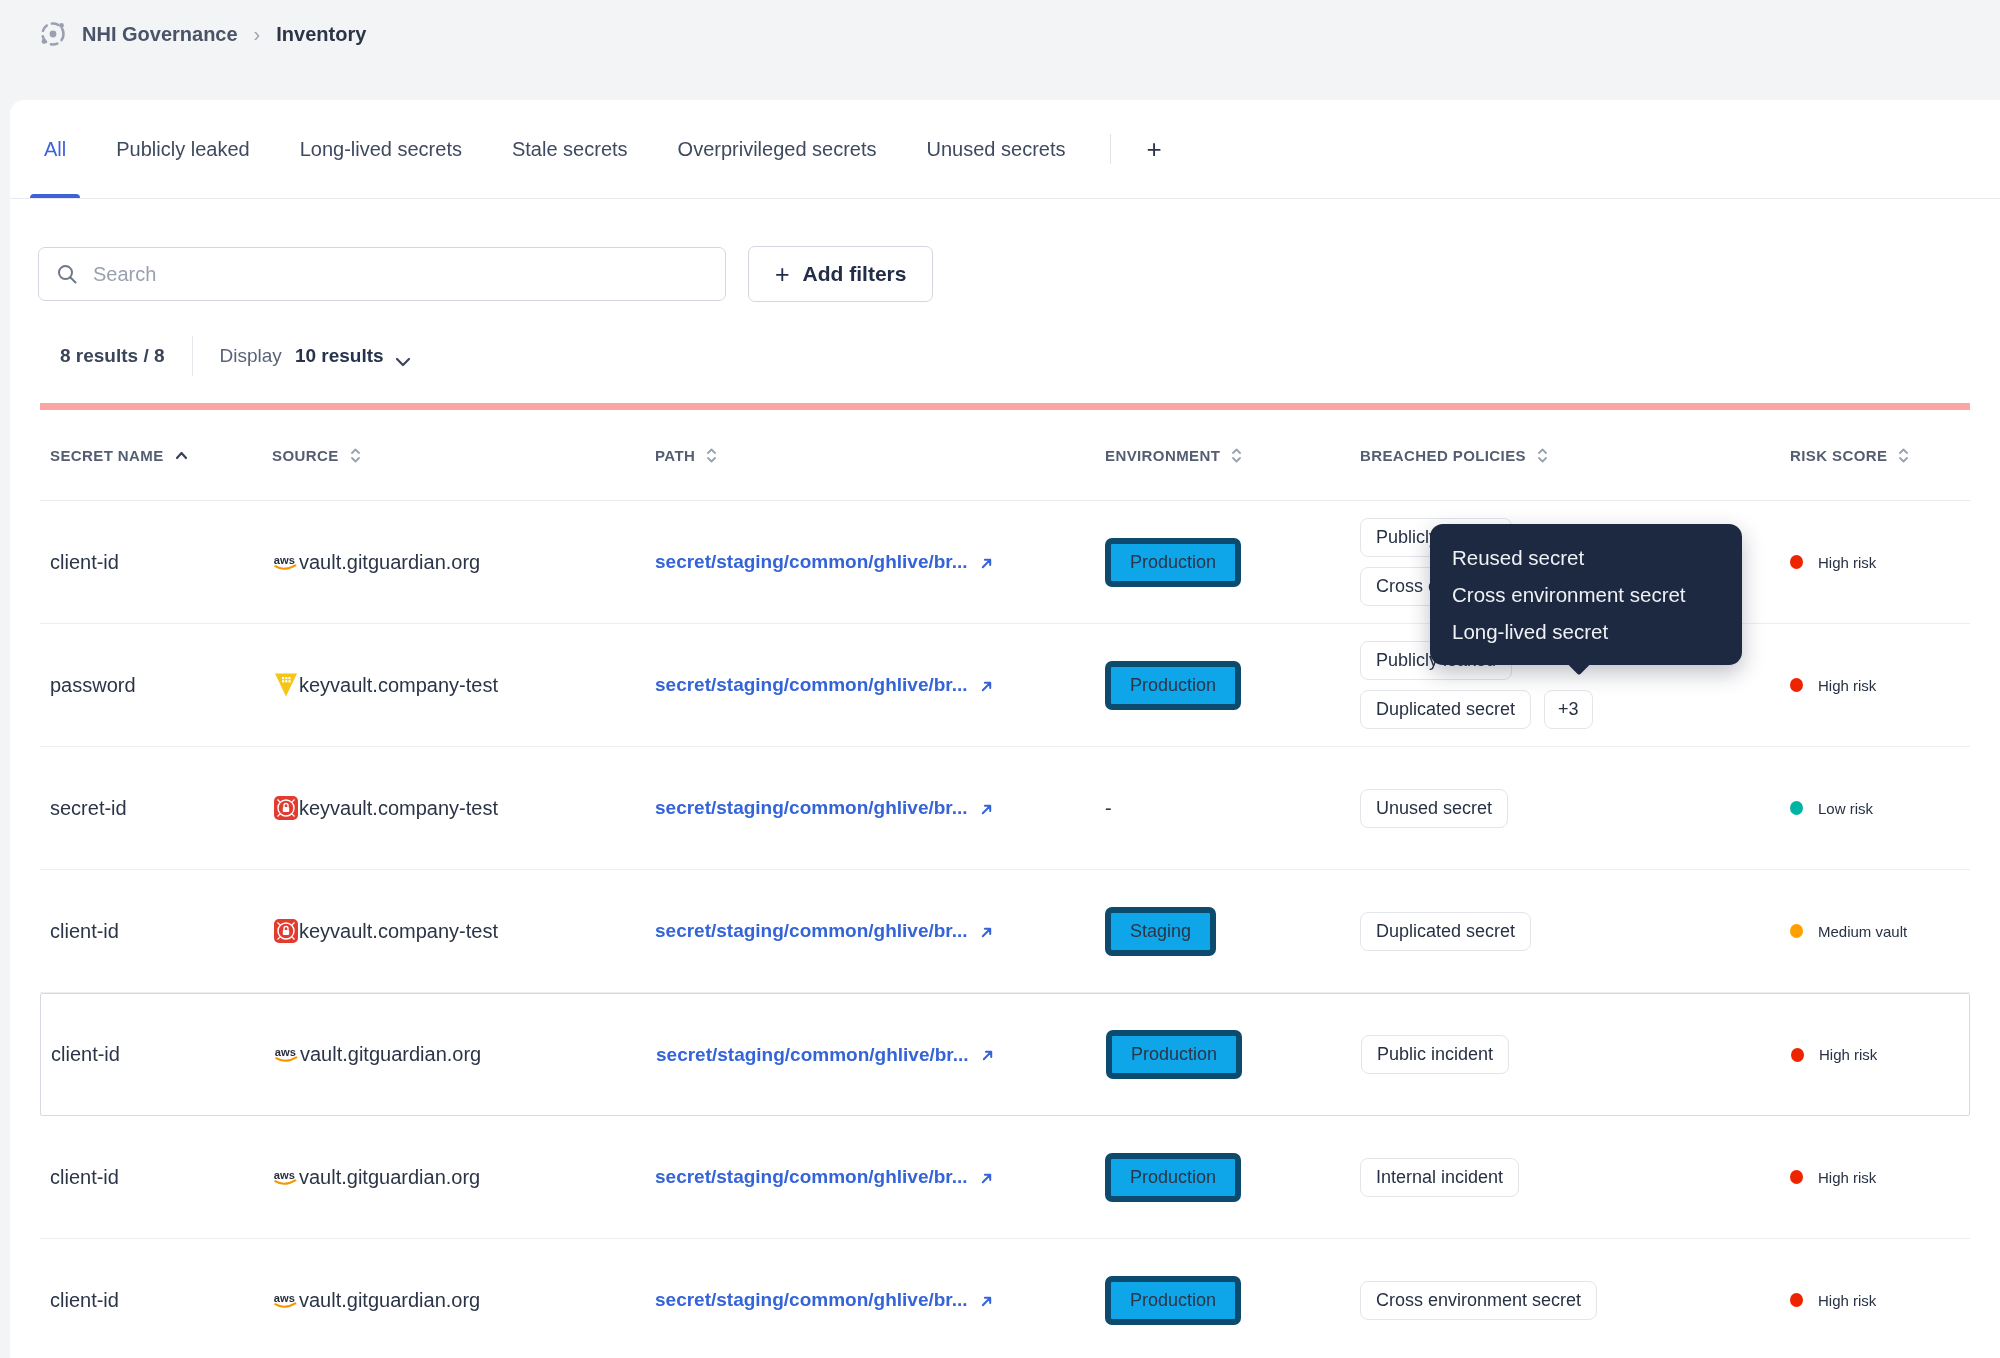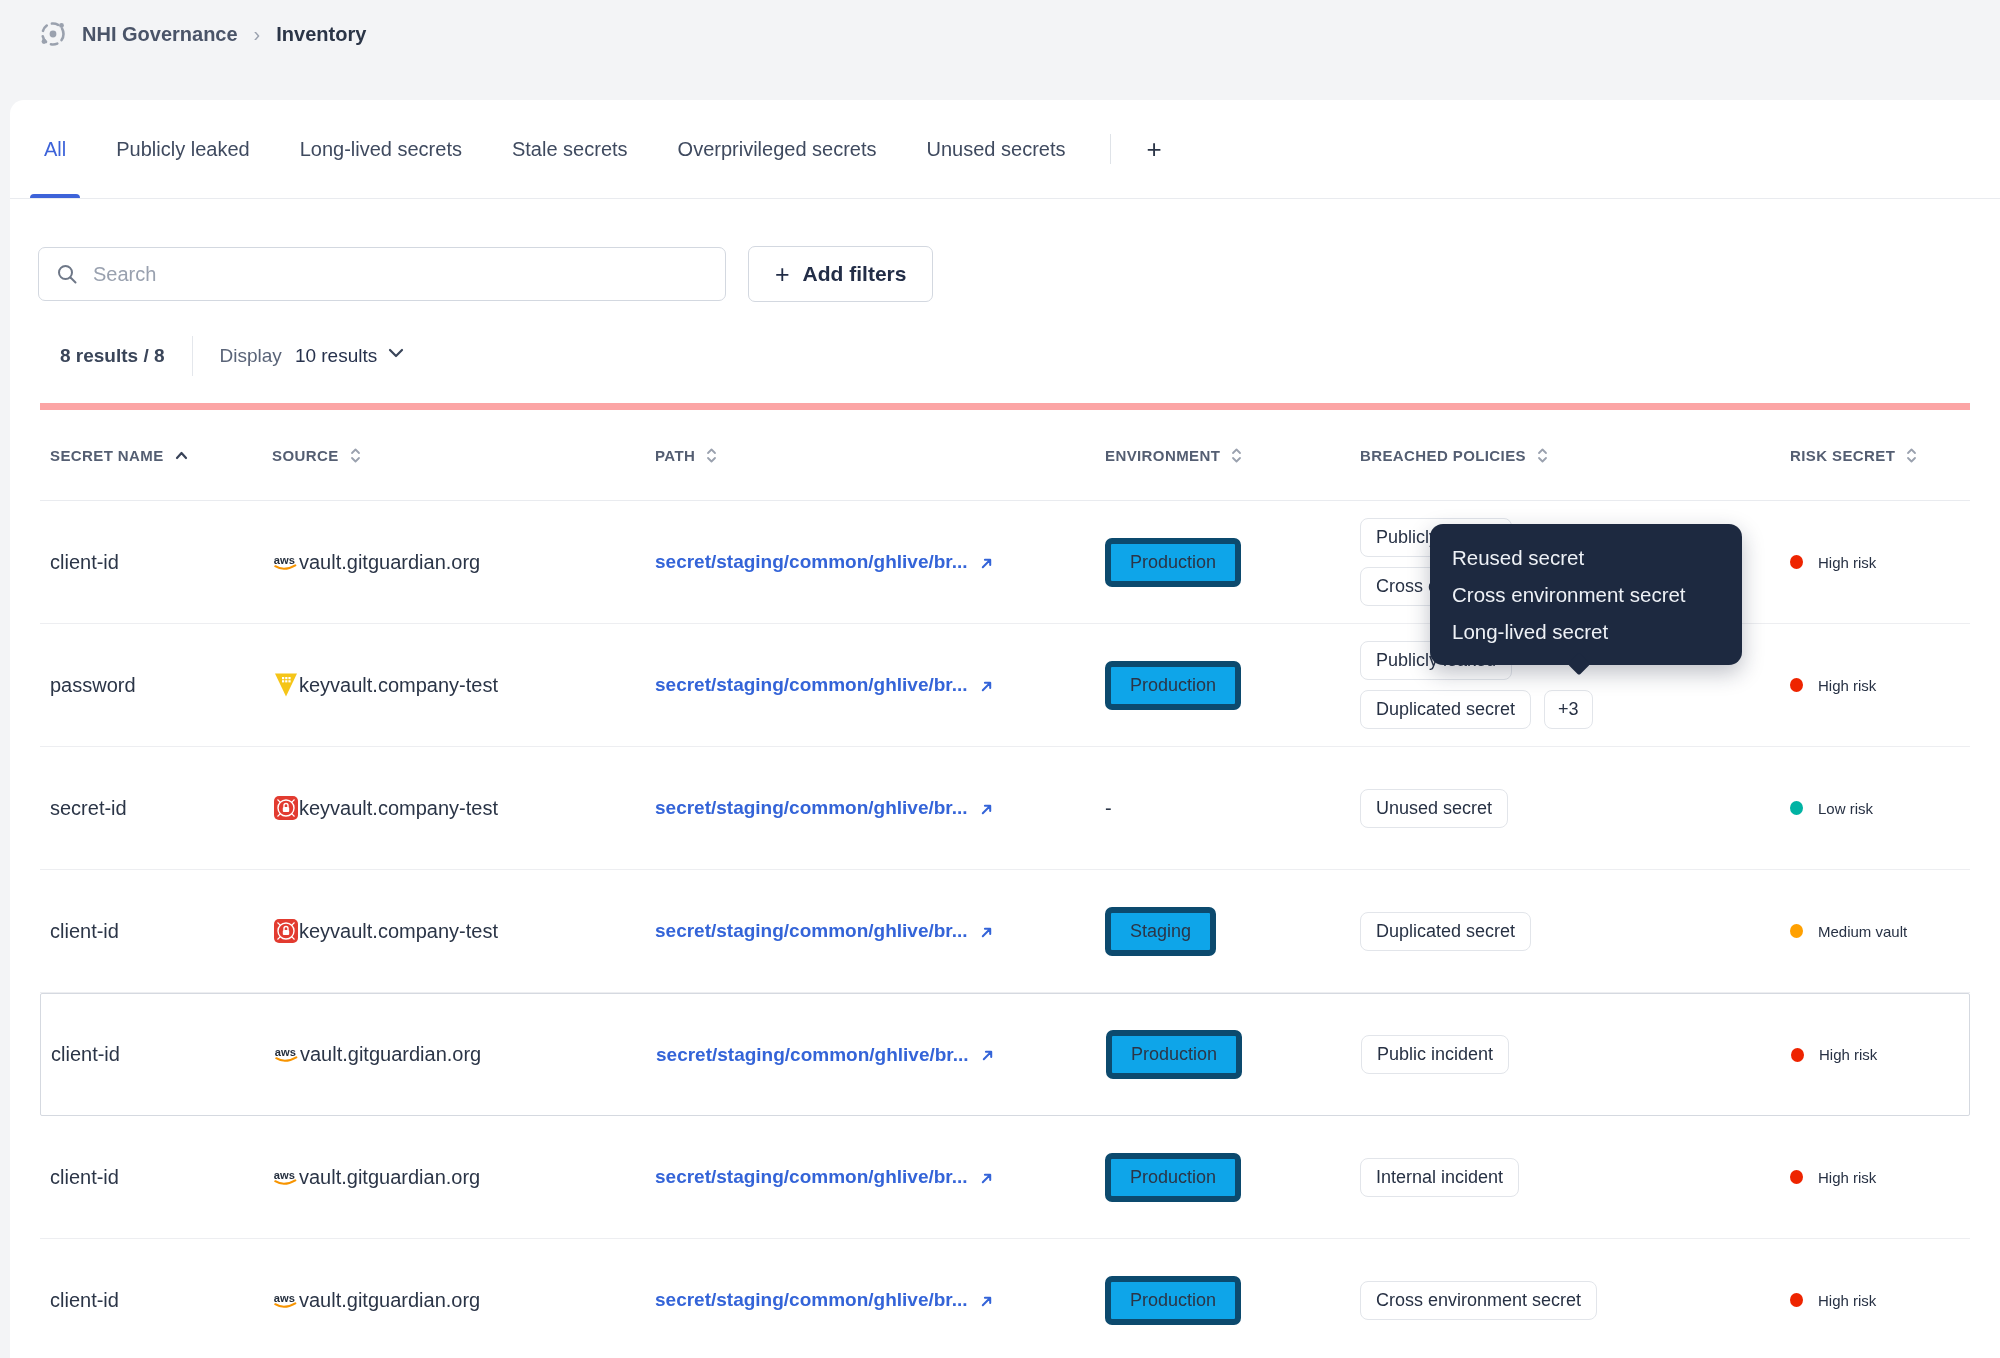--- a/index.html
+++ b/index.html
@@ -33,21 +33,21 @@
   .search-box input::placeholder{color:#99a1af;}
   .btn-add-filters{height:56px;padding:0 26px;border:1px solid #d3d8e0;border-radius:7px;background:#fff;
                    display:flex;align-items:center;gap:13px;cursor:pointer;font-family:inherit;}
   .btn-add-filters .plus{font-size:25px;font-weight:400;color:#222d47;line-height:1;}
   .btn-add-filters .lbl{font-size:21px;font-weight:700;color:#222d47;}
   
   .results-bar{display:flex;align-items:center;margin:34px 30px 0 50px;height:40px;}
   .results-count{font-size:19px;font-weight:700;color:#3a4559;}
   .v-divider{width:1px;height:40px;background:#e4e7ec;margin:0 27px;}
   .display-label{font-size:19px;color:#5a6478;margin-right:13px;}
-  .display-value{font-size:19px;font-weight:400;color:#27324d;display:flex;align-items:flex-start;gap:11px;cursor:pointer;}
+  .display-value{font-size:19px;font-weight:700;color:#27324d;display:flex;align-items:flex-end;gap:11px;cursor:pointer;}
   
   .table{margin:27px 30px 0 30px;}
   .thead,.tr{display:grid;grid-template-columns:222px 383px 450px 255px 430px 1fr;align-items:center;padding-left:10px;}
   .thead{height:90px;border-top:7px solid #fca5a5;border-bottom:1px solid #e9ebef;}
   .th{display:flex;align-items:center;gap:11px;font-size:15px;font-weight:600;letter-spacing:.4px;color:#545e72;cursor:pointer;}
   .sort-icon{display:inline-flex;}
   .tr{height:123px;border-bottom:1px solid #edeef1;box-sizing:border-box;background:#fff;cursor:pointer;}
   .tr.selected{border:1px solid #d5d9e0;border-radius:2px;}
   .secret-name{font-size:20px;color:#2b3547;}
   .source-cell{display:flex;align-items:center;gap:0;}
@@ -169,21 +169,21 @@
         <div class="th">
           <span>BREACHED POLICIES</span>
           <span class="sort-icon">
             <svg width="11" height="17" viewBox="0 0 11 17">
               <path d="M2 6 L5.5 2.5 L9 6" fill="none" stroke="#9aa1ae" stroke-width="1.8" stroke-linecap="round" stroke-linejoin="round"></path>
               <path d="M2 11 L5.5 14.5 L9 11" fill="none" stroke="#9aa1ae" stroke-width="1.8" stroke-linecap="round" stroke-linejoin="round"></path>
             </svg>
           </span>
         </div>
         <div class="th">
-          <span>RISK SECRET</span>
+          <span>RISK SCORE</span>
           <span class="sort-icon">
             <svg width="11" height="17" viewBox="0 0 11 17">
               <path d="M2 6 L5.5 2.5 L9 6" fill="none" stroke="#9aa1ae" stroke-width="1.8" stroke-linecap="round" stroke-linejoin="round"></path>
               <path d="M2 11 L5.5 14.5 L9 11" fill="none" stroke="#9aa1ae" stroke-width="1.8" stroke-linecap="round" stroke-linejoin="round"></path>
             </svg>
           </span>
         </div>
       </div>
     <div class="tbody">
         <div class="tr">

